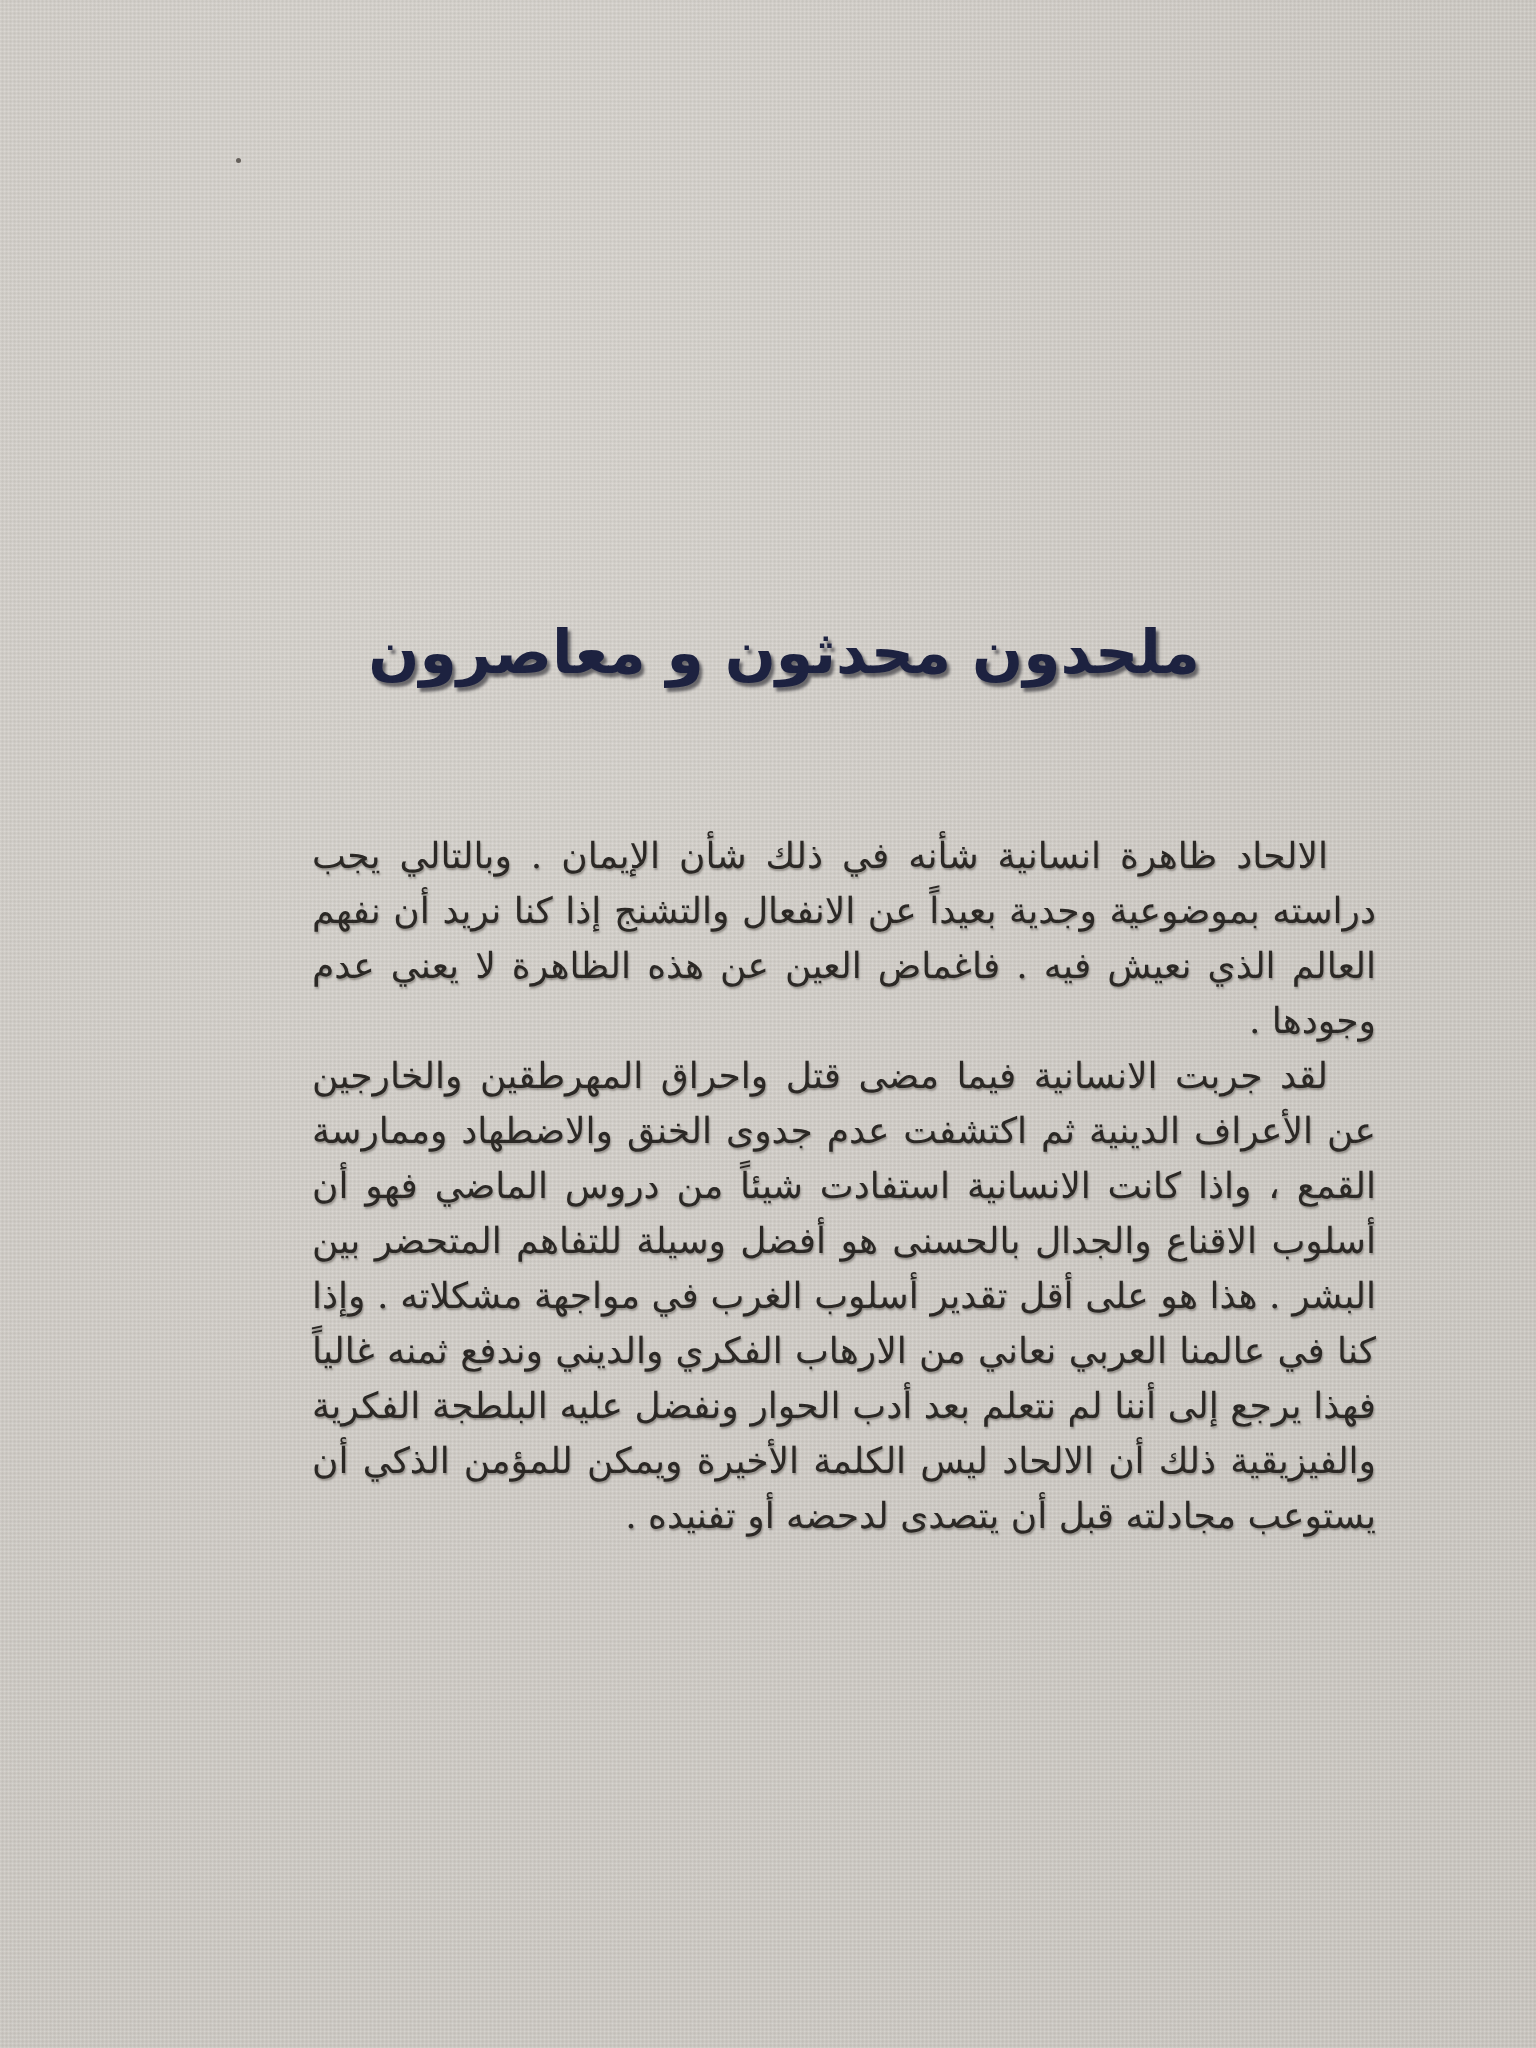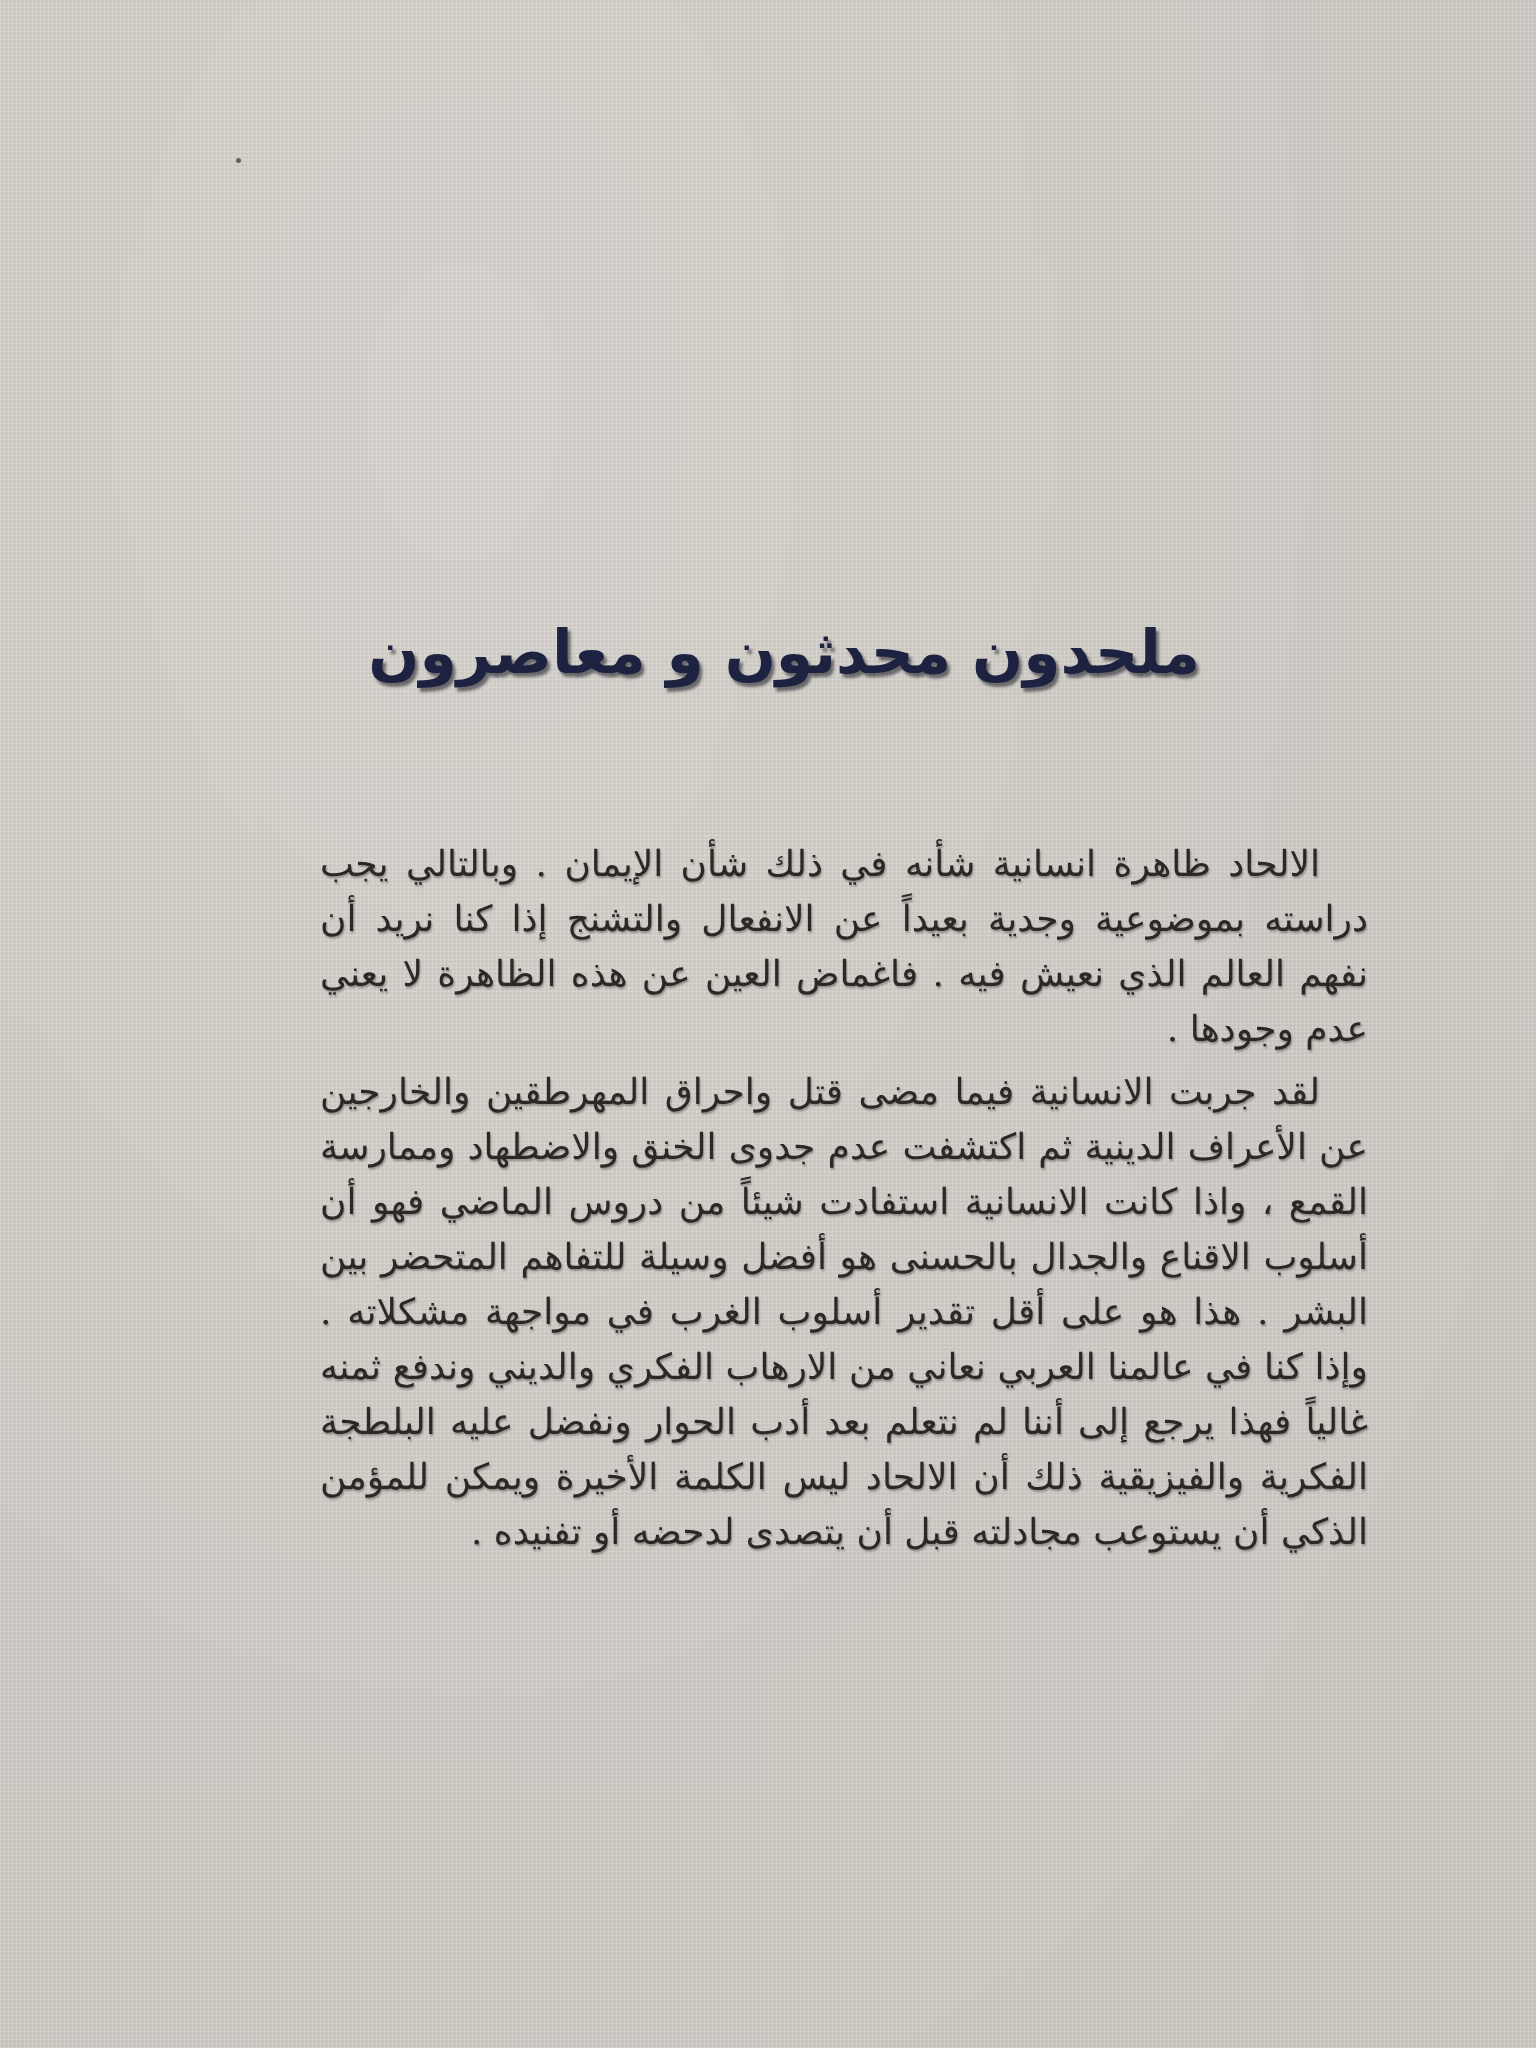--- a/index.html
+++ b/index.html
@@ -54,21 +54,21 @@
       direction: rtl;
       text-align: justify;
       text-align-last: right;
       font-family: "DejaVu Serif", "Liberation Serif", serif;
       font-size: 36px;
       line-height: 55px;
       color: #2b2825;
       text-shadow: 1px 2px 2px rgba(40, 35, 30, 0.35);
     }
     .body-text p {
-      margin: 8px;
+      margin: 0;
       text-indent: 48px;
     }
     .body-text p + p {
       margin-top: 0;
     }
   </style>
 </head>
 <body>
 
 <div class="cover">

